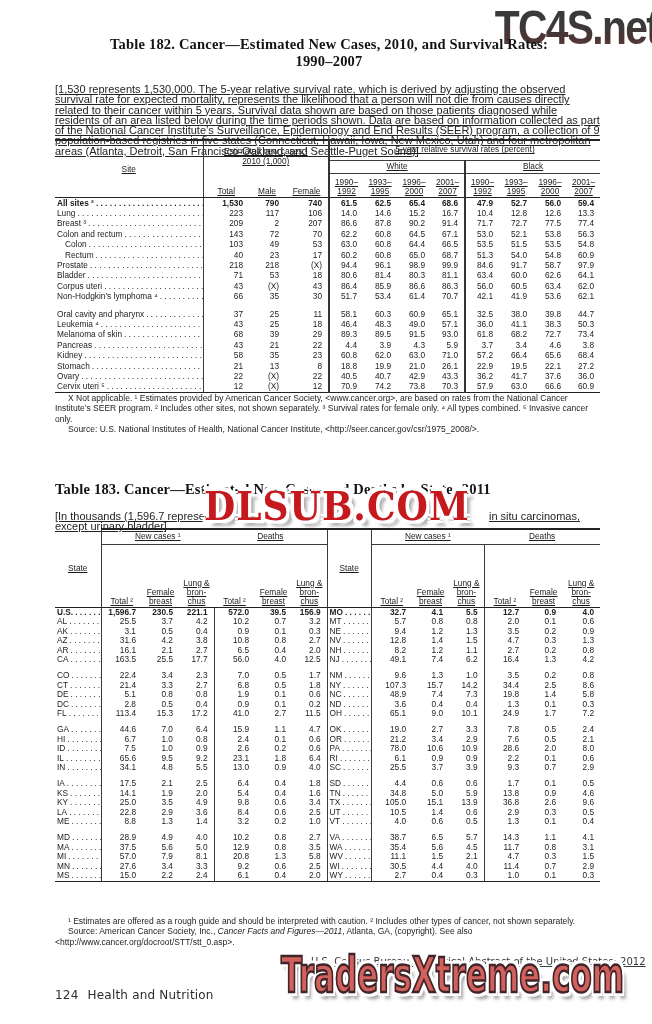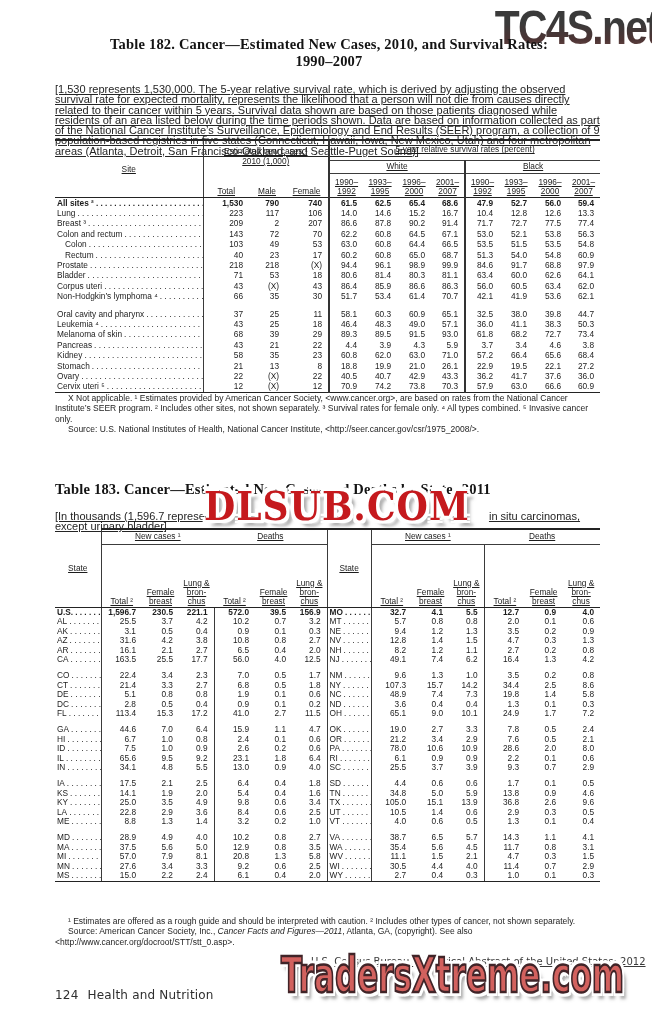--- a/index.html
+++ b/index.html
@@ -269,21 +269,21 @@
           </td>
           <td class="num">218</td>
           <td class="num">218</td>
           <td class="num vr2">(X)</td>
           <td class="num">94.4</td>
           <td class="num">96.1</td>
           <td class="num">98.9</td>
           <td class="num vr2">99.9</td>
           <td class="num">84.6</td>
           <td class="num">91.7</td>
-          <td class="num">68.8</td>
+          <td class="num">58.7</td>
           <td class="num">97.9</td>
         </tr>
         <tr>
           <td class="lbl vr1">
             <span class="lbl-in">
               <span class="t">Bladder</span>
               <span class="d"></span>
             </span>
           </td>
           <td class="num">71</td>

